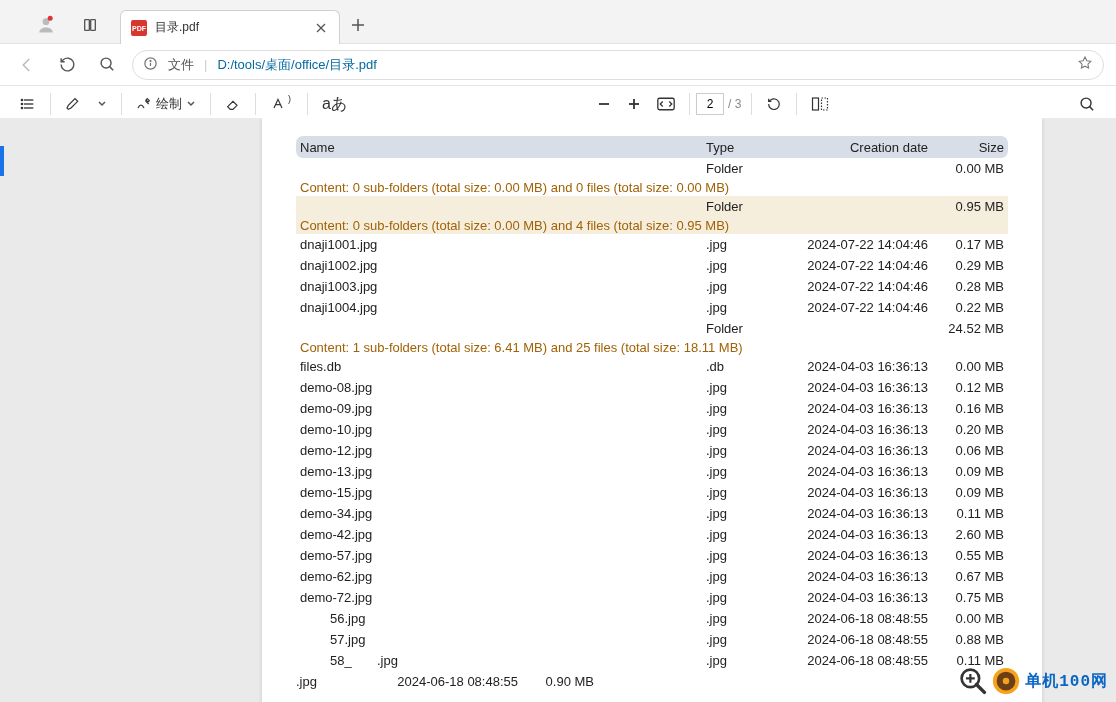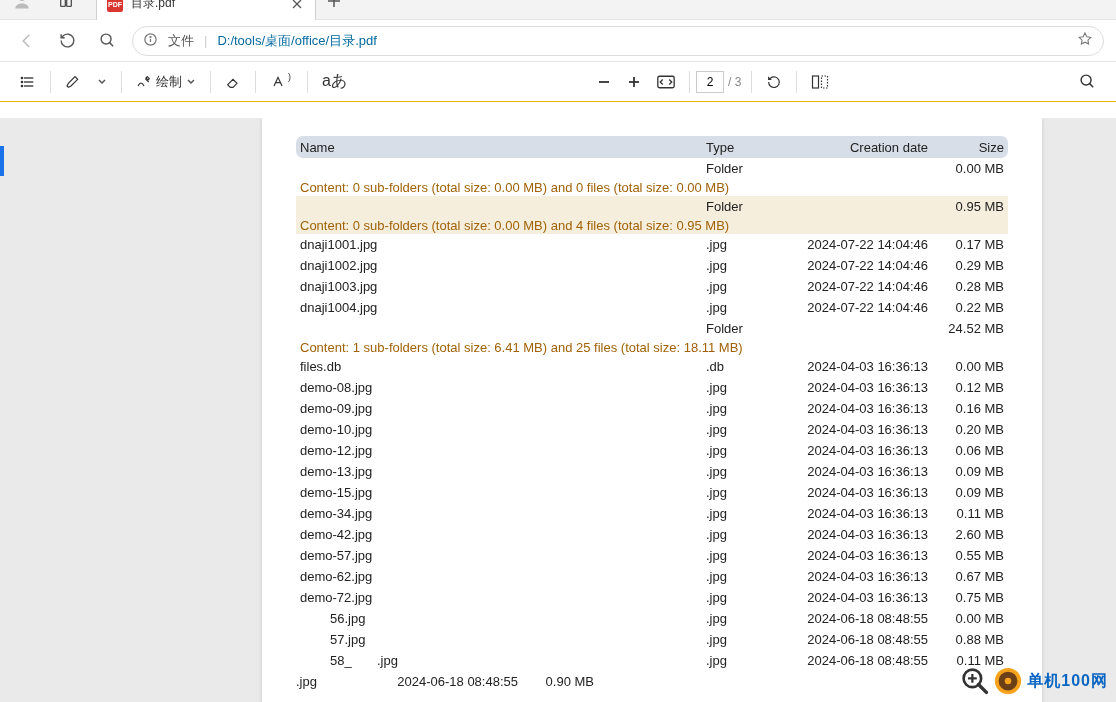--- a/index.html
+++ b/index.html
@@ -1,36 +1,36 @@
 <!DOCTYPE html>
 <html><head>
 <meta charset="utf-8">
 <style>
   * { box-sizing: border-box; }
   html, body { margin:0; padding:0; width:1116px; height:702px; font-family: "Segoe UI", Arial, sans-serif; font-size:13px; color:#222; background:#fff; overflow:hidden; }
   
-  .titlebar { height:20px; background:#f3f3f3; display:flex; align-items:flex-end; border-bottom:1px solid #e3e3e3; }
+  .titlebar { height:44px; background:#f3f3f3; display:flex; align-items:flex-end; border-bottom:1px solid #e3e3e3;padding-left:24px; }
   .profile { width:44px; height:36px; display:flex; align-items:center; justify-content:center; }
   .profile svg { width:20px; height:20px; }
   .tablist-btn { width:44px; height:36px; display:flex; align-items:center; justify-content:center; }
   .tab { height:34px; background:#fff; border:1px solid #d0d0d0; border-bottom:none; border-top-left-radius:6px; border-top-right-radius:6px; display:flex; align-items:center; padding:0 10px 0 10px; min-width:220px; gap:8px; position:relative; top:1px;}
   .tab .pdf-icon { width:16px; height:16px; }
   .tab-title { font-size:12px; color:#333; flex:1; }
   .tab-close { width:16px; height:16px; display:flex; align-items:center; justify-content:center; color:#555;}
   .newtab { width:36px; height:36px; display:flex; align-items:center; justify-content:center; color:#555;}
   
   .addrbar { height:42px; display:flex; align-items:center; gap:10px; padding:0 12px; border-bottom:1px solid #e5e5e5;}
   .icon-btn { width:30px; height:30px; display:flex; align-items:center; justify-content:center; color:#555; border-radius:4px;}
   .icon-btn.disabled { color:#bbb; }
   .addr-input { flex:1; display:flex; align-items:center; height:30px; border:1px solid #ddd; border-radius:15px; padding:0 10px; gap:10px; font-size:13px; color:#444;}
   .addr-input .sep { color:#ccc; }
   .addr-path { color:#0369a1; }
   .star { margin-left:auto; color:#777; }
   
-  .pdftoolbar { height:40px; display:flex; align-items:center; padding:0 12px; gap:0; border-bottom:1px solid #eab308; background:#fff; font-size:13px;}
+  .pdftoolbar { height:40px; display:flex; align-items:center; padding:0 12px; gap:0; border-bottom:4px solid #eab308; background:#fff; font-size:13px;}
   .tool { height:30px; display:flex; align-items:center; justify-content:center; padding:0 8px; color:#333; gap:4px;}
   .vdiv { width:1px; height:22px; background:#ddd; margin:0 6px;}
   .spacer { flex:1; }
   .page-input { width:28px; height:22px; border:1px solid #ccc; text-align:center; font-size:12px; }
   .page-total { color:#888; font-size:12px; padding:0 4px;}
   
   .viewport { position:absolute; top:118px; left:0; right:0; bottom:0; background:#eaeaea; overflow:hidden;}
   .blue-strip { position:absolute; left:0; top:28px; width:4px; height:30px; background:#1a73e8;}
   .page { position:absolute; left:262px; top:0; width:780px; background:#fff; box-shadow:0 1px 4px rgba(0,0,0,.15); padding:18px 34px 20px 34px; }
   
@@ -39,21 +39,21 @@
   .col-name { flex:0 0 410px; padding-left:4px;}
   .col-type { flex:0 0 90px; }
   .col-date { flex:0 0 140px; text-align:right; padding-right:8px;}
   .col-size { flex:0 0 70px; text-align:right; padding-right:2px;}
   .row { display:flex; height:21px; align-items:center; }
   .row.hl { background:#f6eedd; }
   .summary { color:#a16207; padding:1px 0 1px 4px; font-size:13px;}
   .indent { padding-left:34px; }
   
   .watermark { position:absolute; right:8px; bottom:6px; display:flex; align-items:center; gap:4px; font-size:16px; }
-  .wm-text { color:#0b66c3; font-weight:600; letter-spacing:1px;}
+  .wm-text { color:#0b66c3; font-weight:600; letter-spacing:1px;font-family:Liberation Mono, monospace;}
   .wm-icon1 { width:28px; height:28px; }
   .wm-icon2 { width:30px; height:30px; }
 </style>
 </head>
 <body>
 
 <div class="titlebar">
   <div class="profile">
     <svg viewBox="0 0 24 24">
         <circle cx="12" cy="8" r="4" fill="#bbb"></circle>

